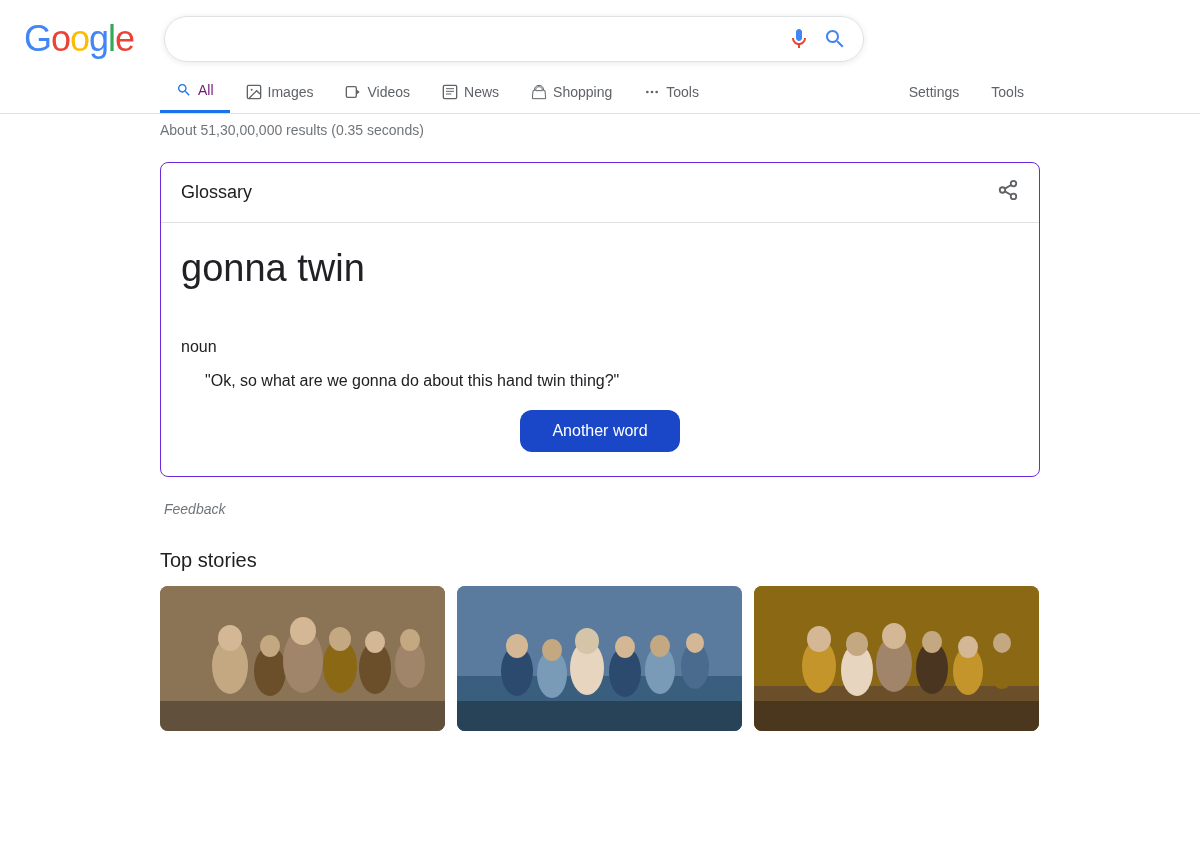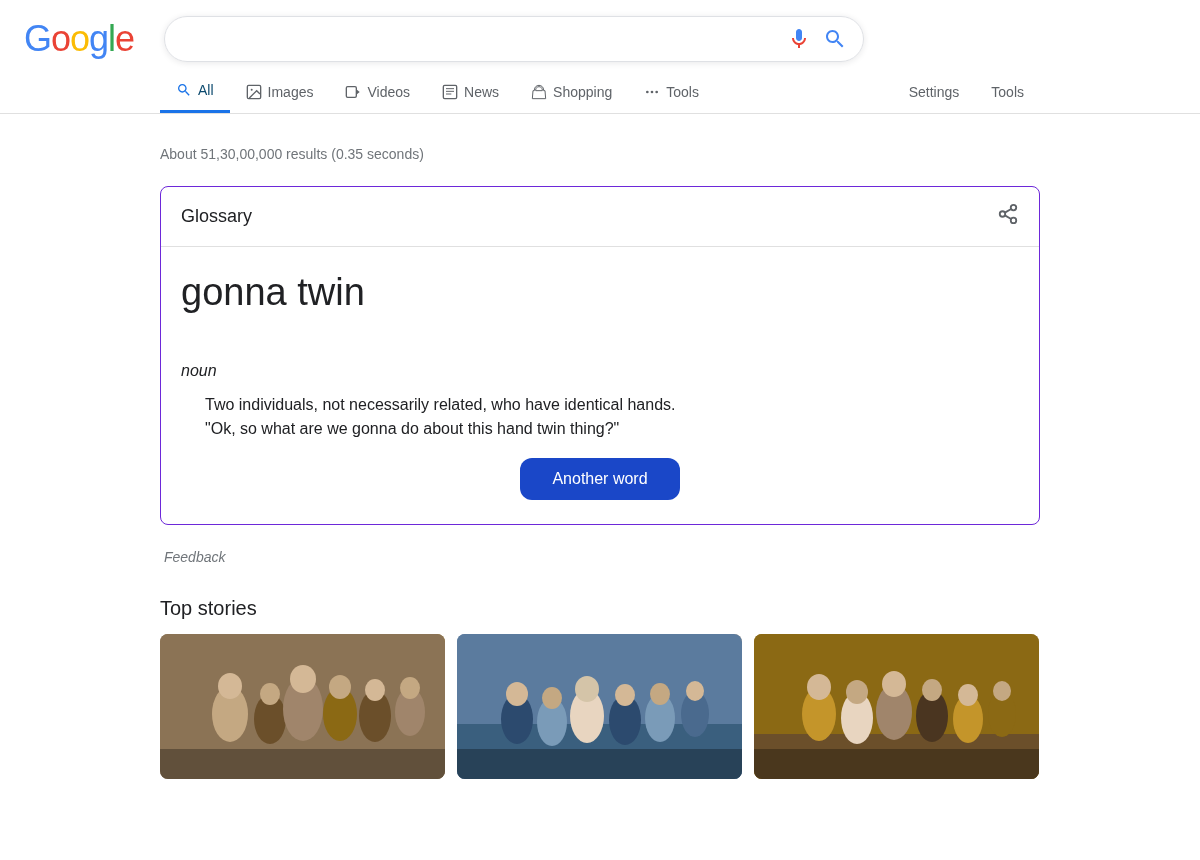--- a/index.html
+++ b/index.html
@@ -18,39 +18,39 @@
     .search-bar-container { flex: 1; max-width: 700px; position: relative; display: flex; align-items: center; border: 1px solid #dfe1e5; border-radius: 24px; height: 46px; padding: 0 16px; box-shadow: 0 1px 6px rgba(32,33,36,.1); }
     .search-input { flex: 1; border: none; outline: none; font-size: 18px; color: #202124; background: transparent; }
     .search-icons { display: flex; align-items: center; gap: 12px; }
 
     .mic-icon { width: 24px; height: 24px; cursor: pointer; }
     .search-btn-icon { width: 24px; height: 24px; cursor: pointer; }
 
     
     .nav-tabs { display: flex; align-items: center; padding: 0 160px; border-bottom: 1px solid #e0e0e0; gap: 0; }
     .nav-tab { display: flex; align-items: center; gap: 6px; padding: 12px 16px; font-size: 14px; color: #5f6368; cursor: pointer; position: relative; text-decoration: none; white-space: nowrap; }
-    .nav-tab.active { color: #0c4a6e; border-bottom: 3px solid #1a73e8; }
+    .nav-tab.active { color: #701a75; border-bottom: 3px solid #1a73e8; }
     .nav-tab-icon { width: 16px; height: 16px; display: inline-flex; align-items: center; justify-content: center; }
     .nav-divider { flex: 1; }
     .nav-settings { display: flex; align-items: center; gap: 16px; padding: 12px 16px; font-size: 14px; color: #5f6368; cursor: pointer; }
 
     
-    .results-count { padding: 8px 0 8px 160px; font-size: 14px; color: #70757a; margin-top: 24px; }
+    .results-count { padding: 8px 0 8px 160px; font-size: 14px; color: #70757a; }
 
     
     .main-content { padding: 16px 160px; }
 
     
     .glossary-card { border: 1px solid #6d28d9; border-radius: 8px; margin-bottom: 16px; overflow: hidden; }
     .glossary-header { display: flex; justify-content: space-between; align-items: center; padding: 16px 20px; border-bottom: 1px solid #e0e0e0; }
     .glossary-title { font-size: 18px; font-weight: 400; color: #202124; }
     .share-icon { cursor: pointer; color: #5f6368; font-size: 20px; }
     .glossary-body { padding: 24px 20px; }
     .word-title { font-size: 38px; font-weight: 300; color: #202124; margin-bottom: 8px; }
-    .word-pos { font-style: italic; font-size: 16px; color: #202124; margin-bottom: 16px; margin-top: 48px; }
+    .word-pos { font-size: 16px; color: #202124; margin-bottom: 16px; margin-top: 48px; }
     .word-definition { padding-left: 24px; margin-bottom: 8px; }
     .word-def-text { font-size: 16px; color: #202124; margin-bottom: 6px; }
     .word-example { font-size: 16px; color: #202124; }
     .another-word-btn { display: block; margin: 20px auto 0; background: #1a47c8; color: #fff; border: none; border-radius: 12px; padding: 12px 32px; font-size: 16px; cursor: pointer; }
 
     
     .feedback-row { text-align: left; padding: 8px 4px; font-size: 14px; color: #70757a; font-style: italic; cursor: pointer; }
 
     
     .top-stories-section { padding: 8px 160px; }
@@ -182,21 +182,20 @@
           <circle cx="18" cy="19" r="3" stroke="#5f6368" stroke-width="2"></circle>
           <line x1="8.59" y1="13.51" x2="15.42" y2="17.49" stroke="#5f6368" stroke-width="2"></line>
           <line x1="15.41" y1="6.51" x2="8.59" y2="10.49" stroke="#5f6368" stroke-width="2"></line>
         </svg>
       </span>
     </div>
     <div class="glossary-body">
       <div class="word-title">gonna twin</div>
       <div class="word-pos">noun</div>
       <div class="word-definition">
-        <div class="word-def-text">Two individuals, not necessarily related, who have identical hands.</div>
         <div class="word-example">"Ok, so what are we gonna do about this hand twin thing?"</div>
       </div>
       <button class="another-word-btn">Another word</button>
     </div>
   </div>
 
   <div class="feedback-row">
     <span>Feedback</span>
   </div>
 </div>

